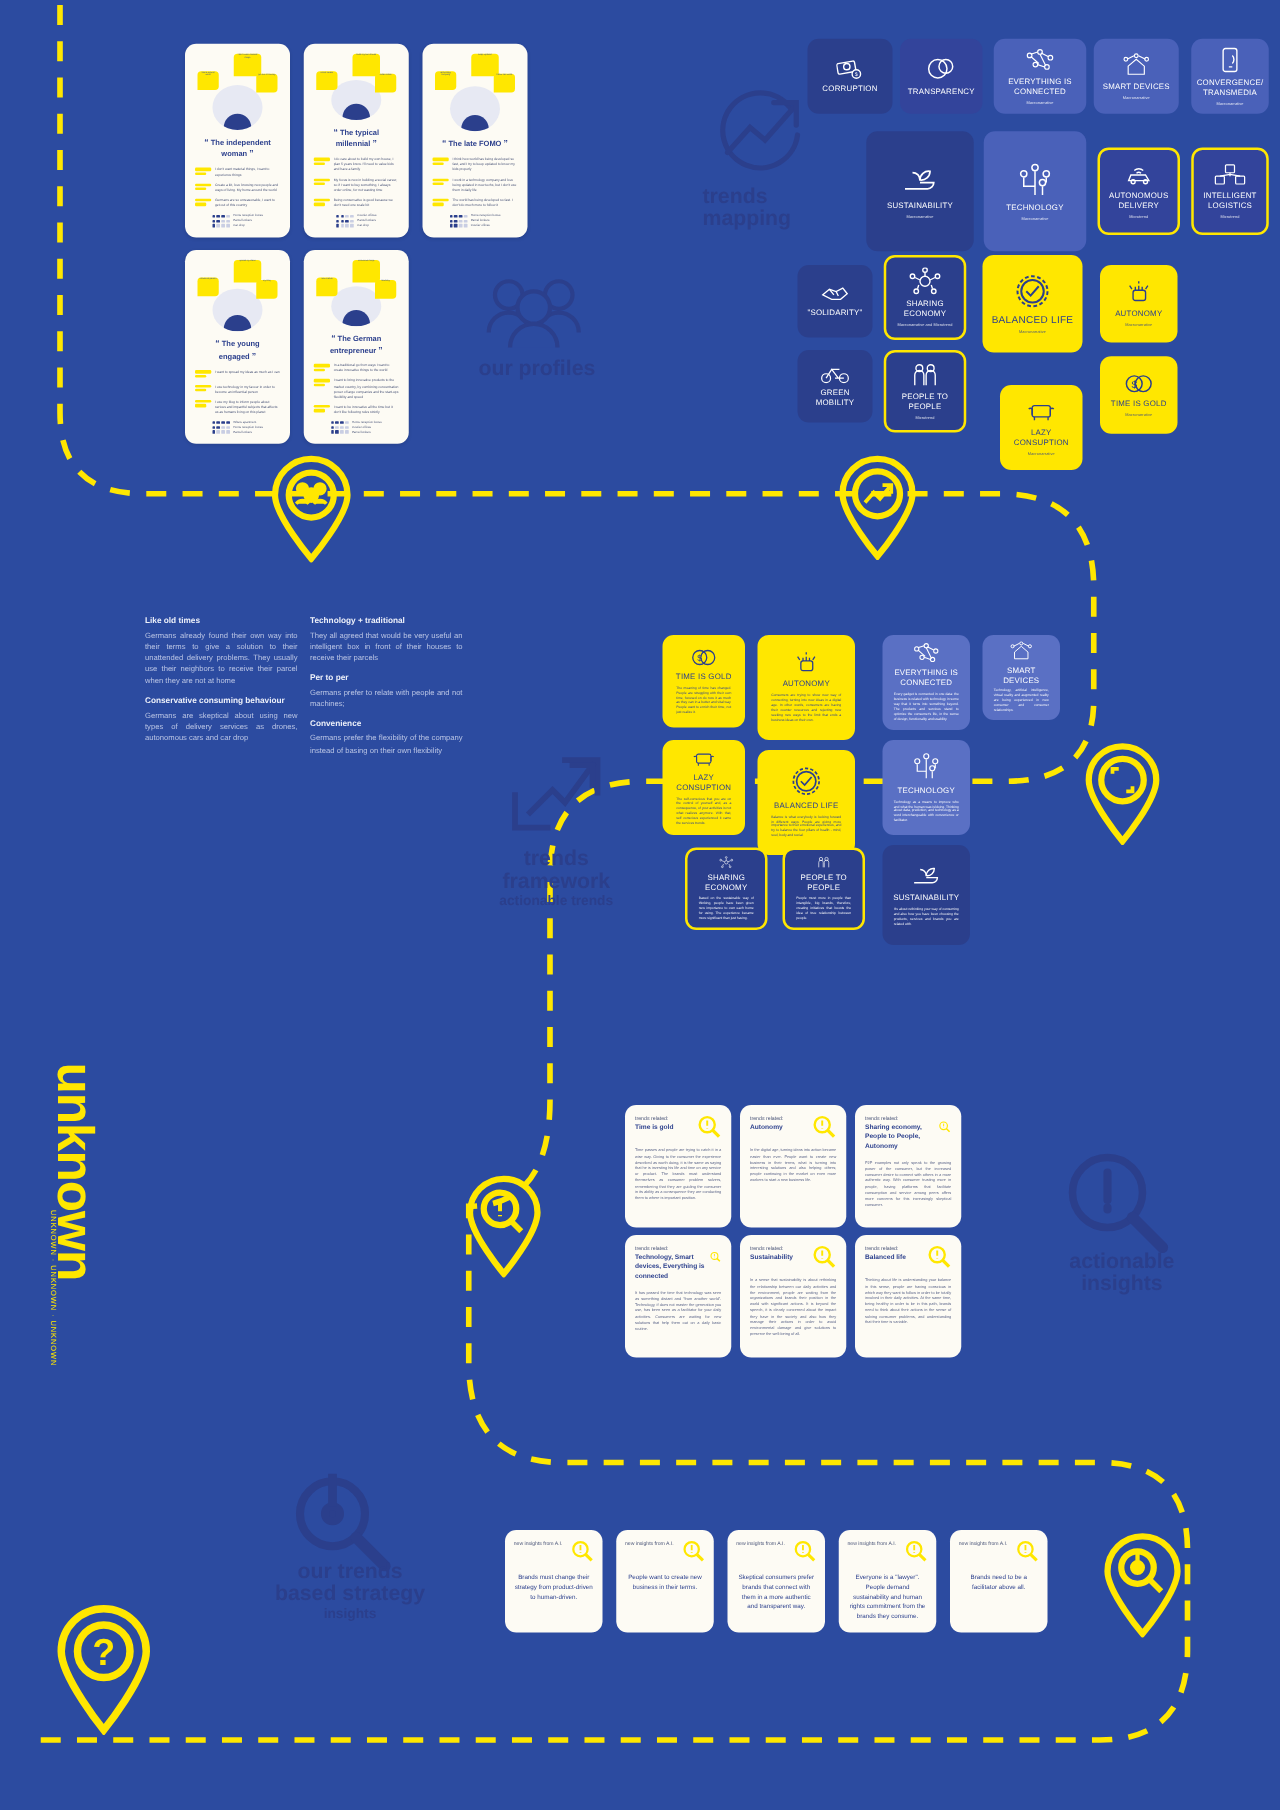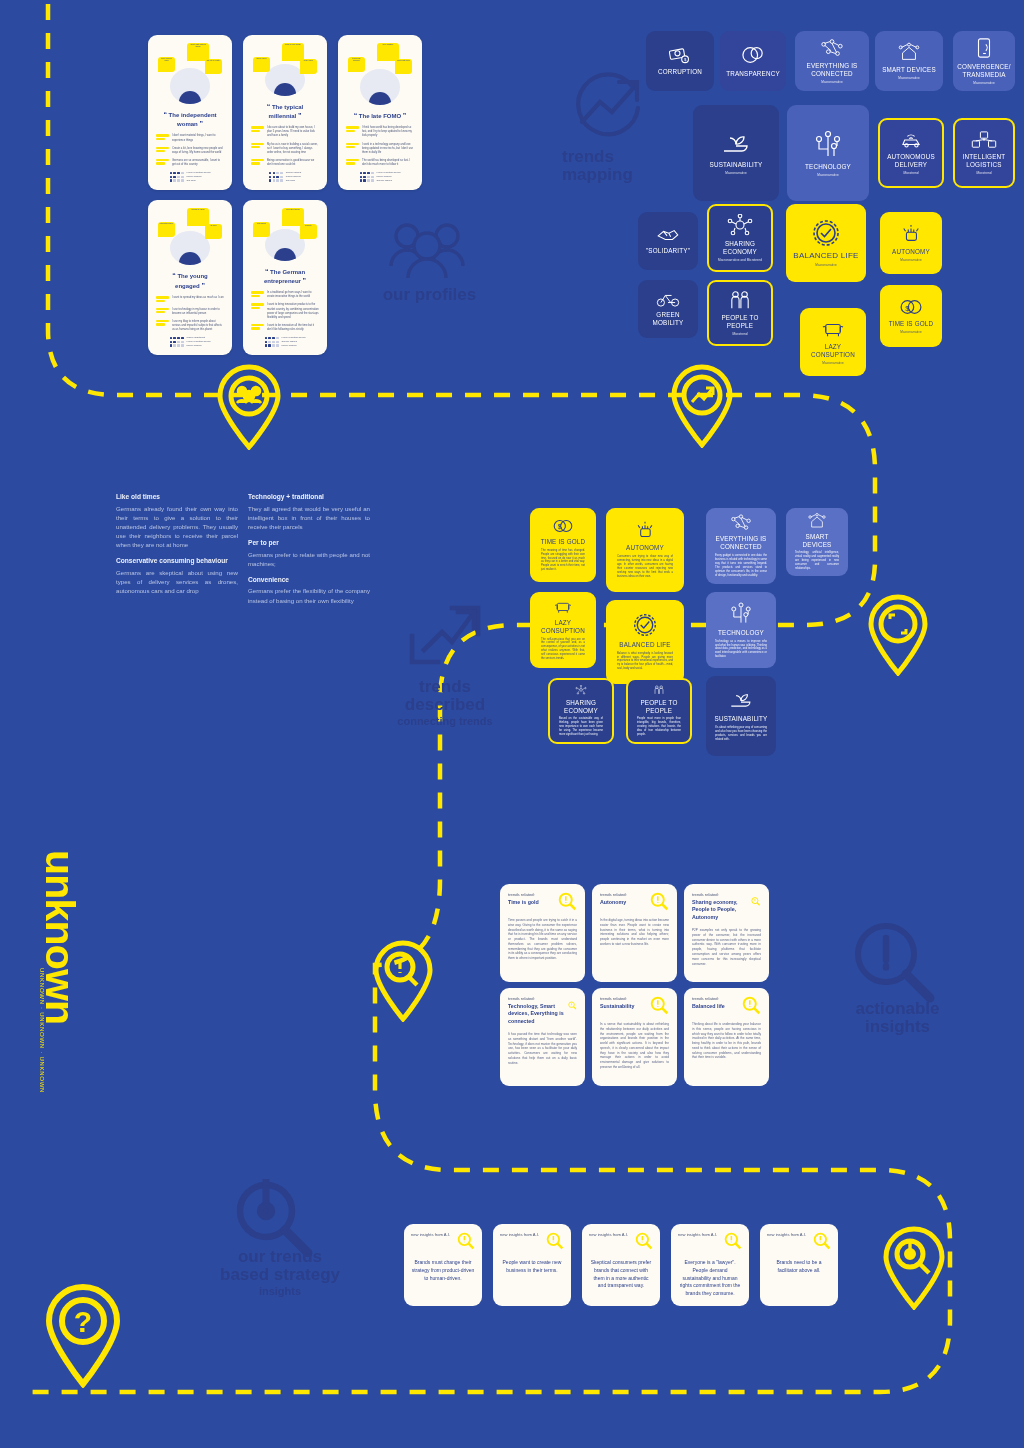--- a/index.html
+++ b/index.html
@@ -688,22 +688,22 @@
 <div class="abs" style="left:408px;top:600px;">
   <svg width="74" height="72" viewBox="0 0 74 72" fill="none" stroke="#2b3f8c" stroke-width="4.6" stroke-linecap="square">
     <path d="M4 36 L4 62 L30 62"></path>
       <path d="M44 8 L70 8 L70 34"></path>
     <path d="M16 50 L34 32 L44 42 L66 12"></path>
       <path d="M50 12 L66 12 L66 28"></path>
   </svg>
 </div>
 <div class="sec-label" style="left:383px;top:678px;width:124px;font-size:17px;">
   <div>trends</div>
-  <div>described</div>
-  <span class="sub">connecting trends</span>
+  <div>framework</div>
+  <span class="sub">actionable trends</span>
 </div>
 
 <div class="tile yl hl" style="left:530px;top:508px;width:66px;height:74px;">
   <svg width="22" height="16" viewBox="0 0 26 20" fill="none" stroke="#2b3f8c" stroke-width="1.3">
       <circle cx="9" cy="10" r="7"></circle>
       <circle cx="17" cy="10" r="7"></circle>
       <text x="9" y="14" font-size="9" fill="#2b3f8c" stroke="none" text-anchor="middle">$</text>
     </svg>
   <div class="t-title">TIME IS GOLD</div>
   <div class="t-body">The meaning of time has changed. People are struggling with their own time, focused on do now it as much as they can in a better and vital way. People want to enrich their time, not just realize it.</div>

